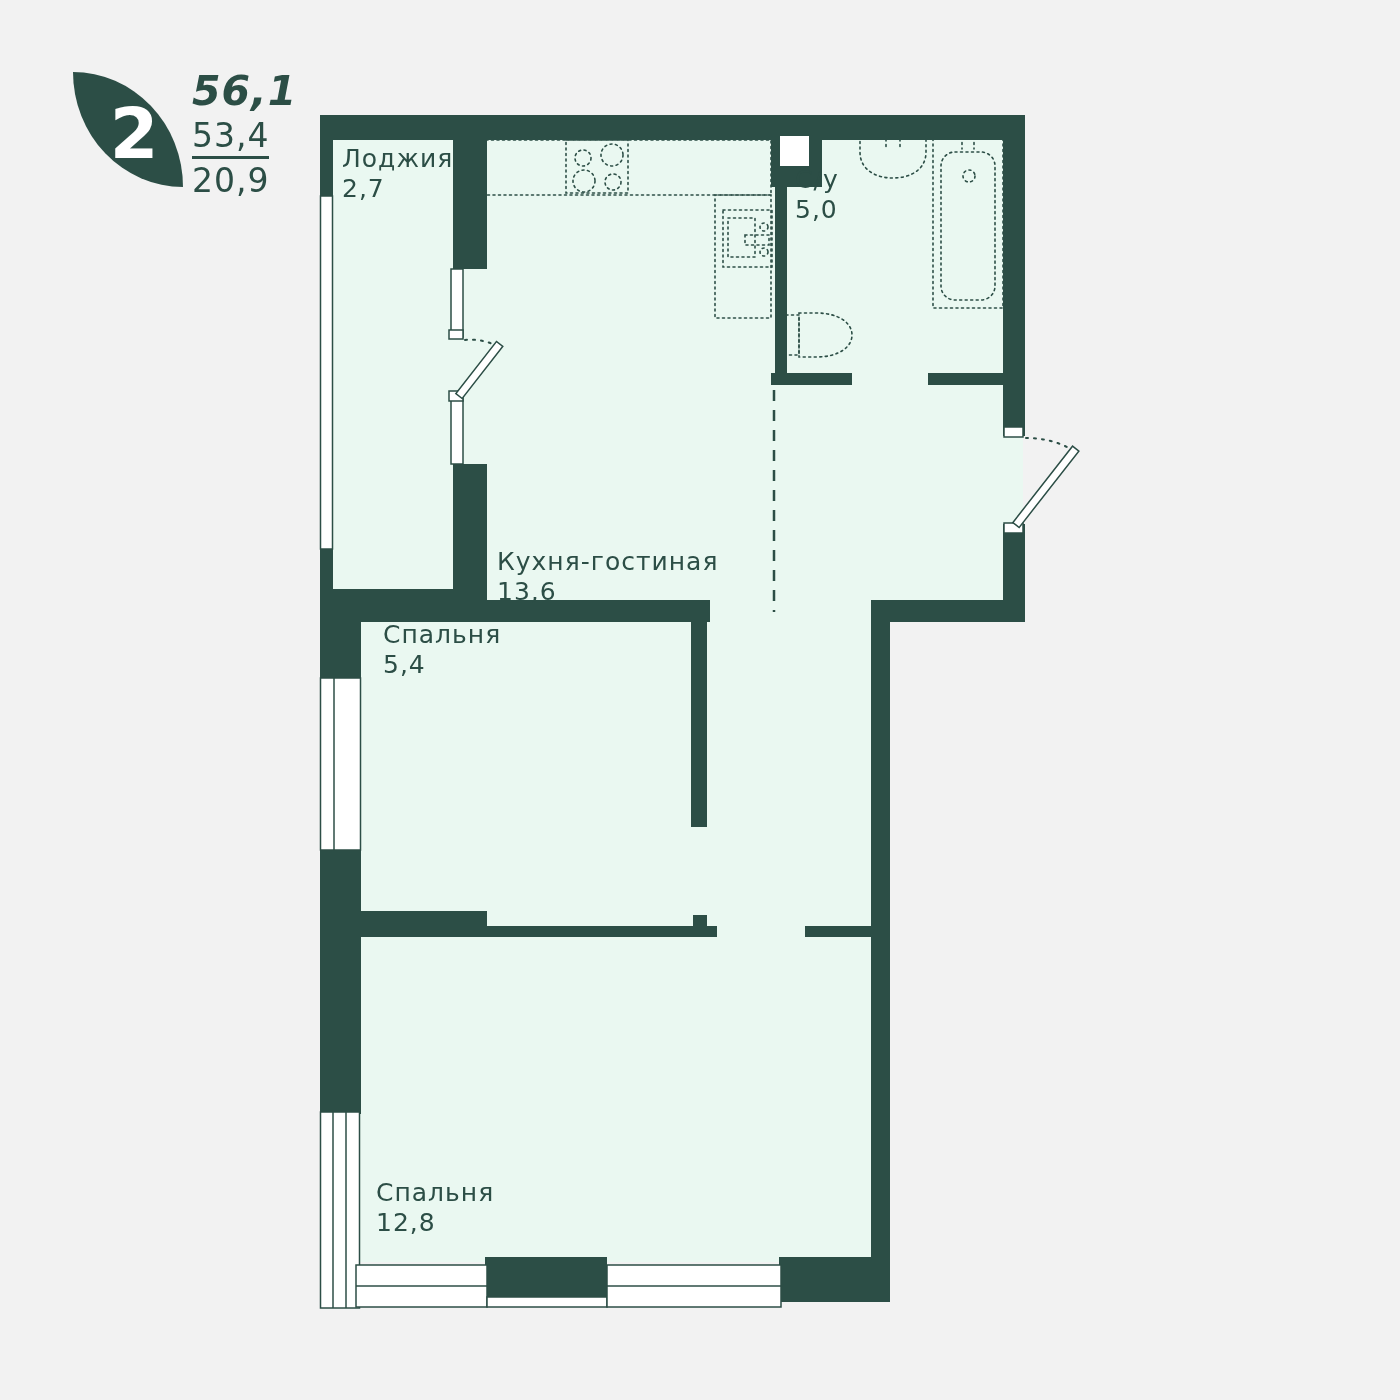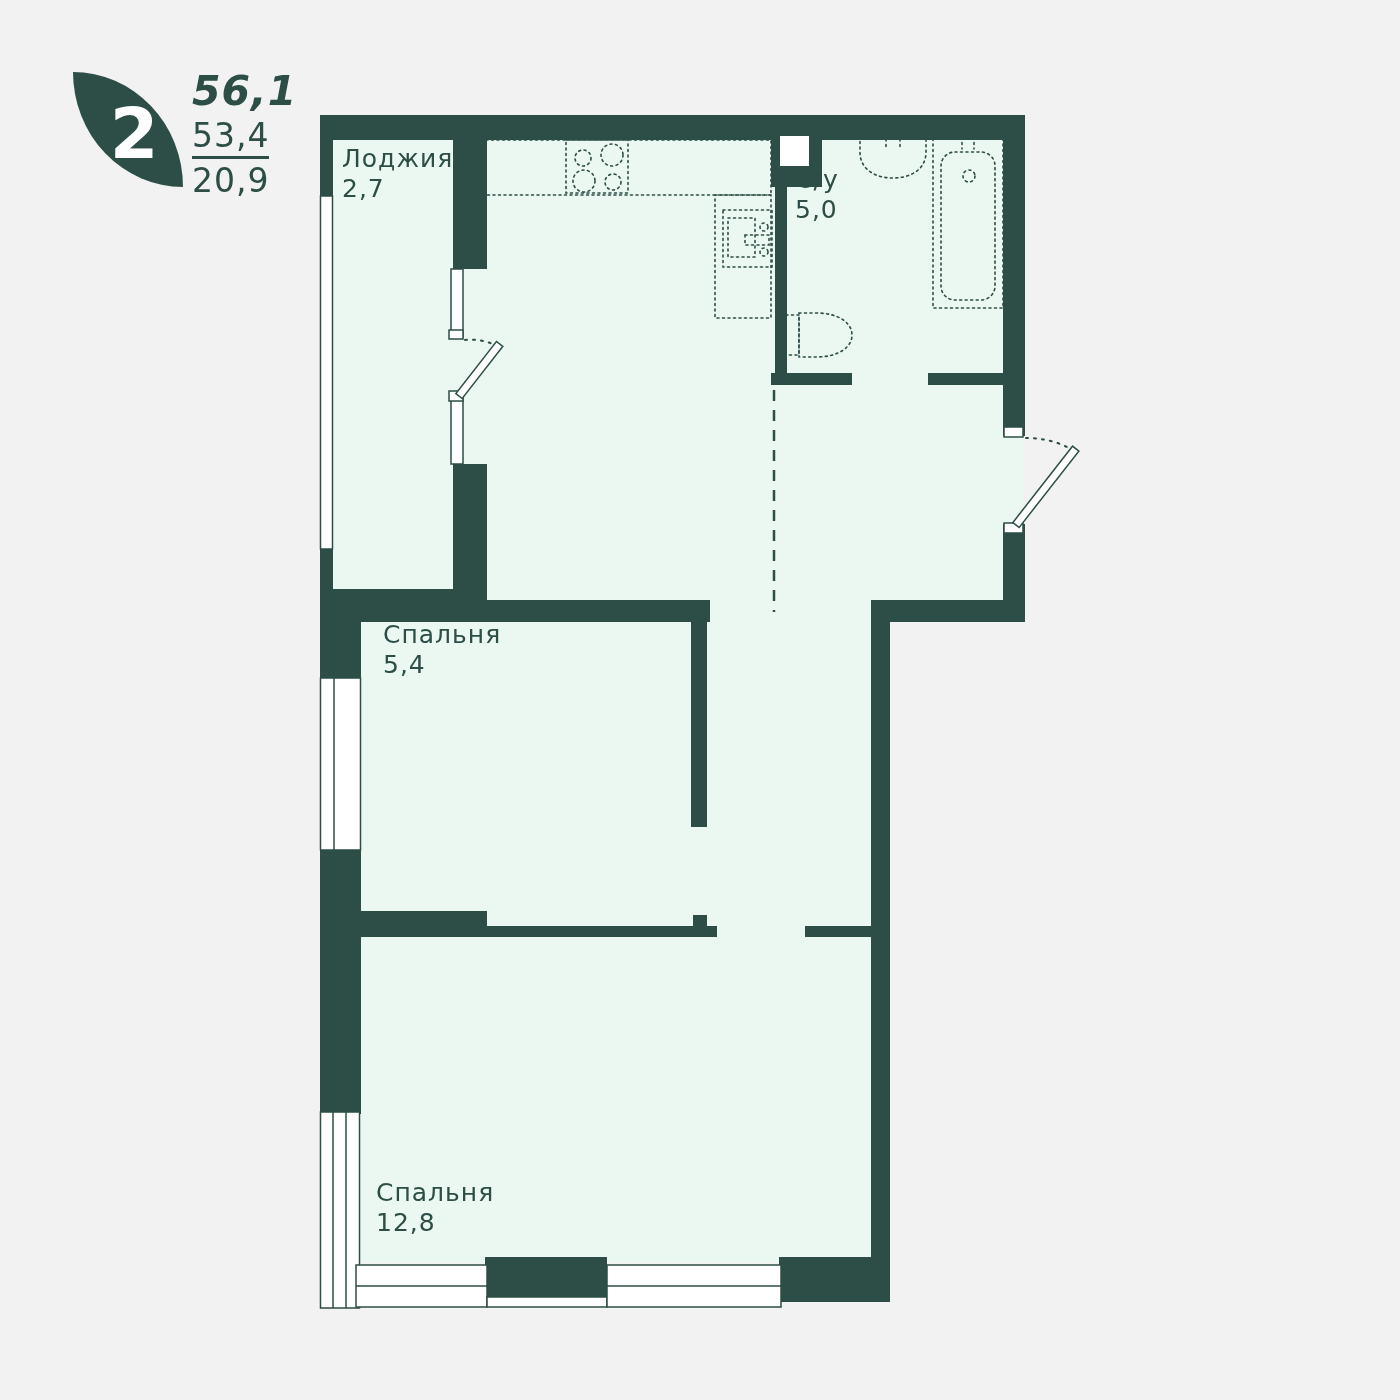--- a/index.html
+++ b/index.html
@@ -184,20 +184,24 @@
     </g>
 
     <line x1="774" y1="390" x2="774" y2="612" stroke="#2c4e46" stroke-width="2.5" stroke-dasharray="11 9"></line>
   </svg>
 
   <div class="room-label" style="left:342px;top:144px">
     <div>Лоджия</div>
     <div>2,7</div>
   </div>
 
+  <div class="room-label" style="left:497px;top:547px">
+    <div>Кухня-гостиная</div>
+    <div>13,6</div>
+  </div>
 
   <div class="room-label" style="left:795px;top:165px">
     <div>С/у</div>
     <div>5,0</div>
   </div>
 
 
   <div class="room-label" style="left:383px;top:620px">
     <div>Спальня</div>
     <div>5,4</div>

